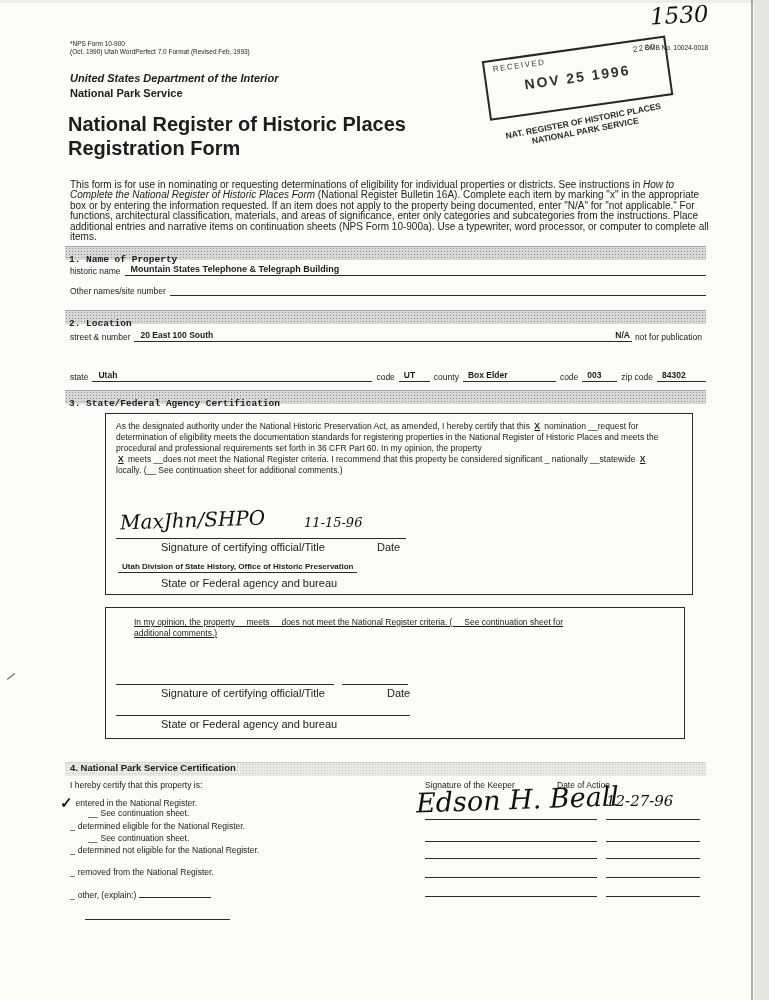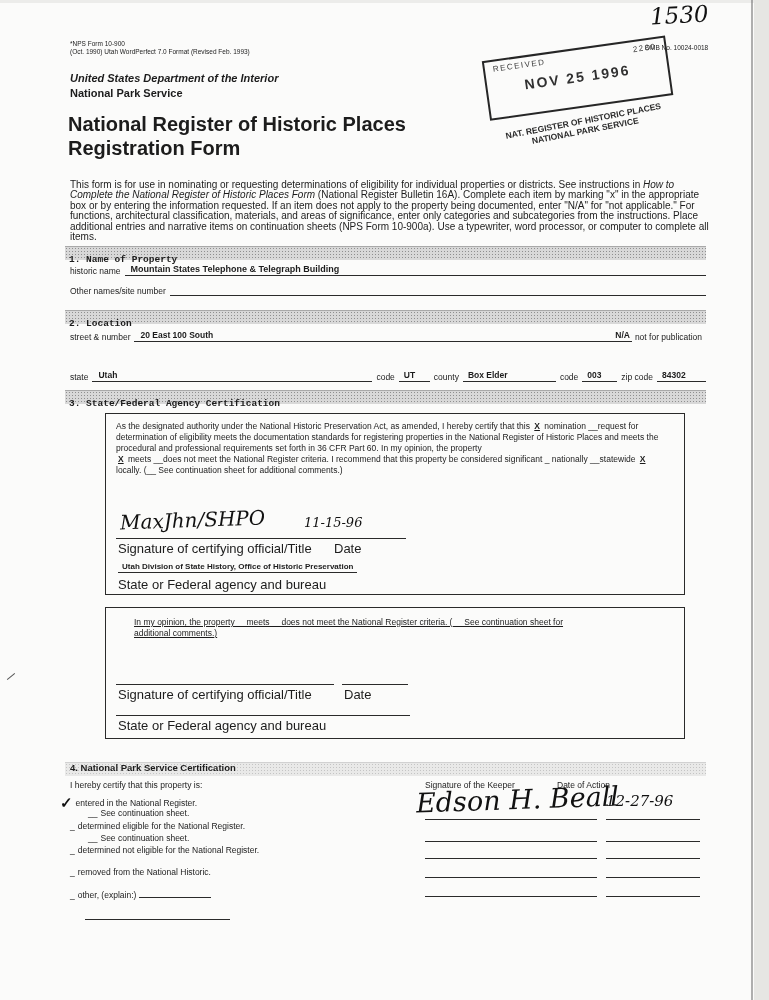--- a/index.html
+++ b/index.html
@@ -12,21 +12,21 @@
   .lbl{white-space:nowrap;padding-right:4px;}
   .fill{flex:1 1 auto;border-bottom:1px solid #2a2a2a;padding:0 3px 1px 6px;white-space:nowrap;}
   .seg{border-bottom:1px solid #2a2a2a;padding:0 2px 1px 5px;white-space:nowrap;}
   .bar{position:absolute;left:65px;width:641px;height:13px;background-color:#d8d8d8;
        background-image:radial-gradient(circle,#8f8f8f 0.7px,rgba(0,0,0,0) 0.9px);
        background-size:3px 3px;border-top:1px solid #a9a9a9;}
   .bar span{position:relative;top:1px;left:4px;font-weight:bold;font-size:9.5px;font-family:Liberation Mono, monospace;}
   .box{position:absolute;border:1.5px solid #2a2a2a;}
   .line{position:absolute;border-bottom:1.5px solid #2a2a2a;height:0;}
   .thin{border-bottom-width:1px;}
-  .small{font-size:13px;}
+  .small{font-size:11px;margin-left:43px;}
   .para{font-size:10px;line-height:10.4px;}
   .bpara{font-size:8.5px;line-height:11px;}
   .ux{text-decoration:underline;font-weight:bold;padding:0 2px;}
   .s4item{position:absolute;font-size:8.5px;display:flex;align-items:baseline;gap:3px;white-space:nowrap;}
   .check{font-size:15px;font-weight:bold;font-style:normal;position:relative;top:2px;}
   .stamp{position:absolute;left:487px;top:48px;width:185px;transform:rotate(-8deg);color:#2b2b2b;}
   .stampbox{border:2px solid #262626;height:56px;}
   .strow{display:flex;justify-content:space-between;padding:3px 8px 0;font-size:8px;letter-spacing:1.5px;color:#3a3a3a;}
   .stdate{text-align:center;font-size:14px;font-weight:bold;letter-spacing:2px;margin-top:7px;color:#303030;}
   .storg{margin-top:8px;text-align:center;font-weight:bold;font-size:8.5px;line-height:10px;transform:rotate(-3deg);}
@@ -113,21 +113,21 @@
     <span class="lbl" style="padding-left:4px;">code</span>
     <span class="seg b" style="width:28px;">003</span>
     <span class="lbl" style="padding-left:4px;">zip code</span>
     <span class="seg b" style="width:42px;">84302</span>
   </div>
 
   <div class="bar" style="top:390px;">
     <span>3. State/Federal Agency Certification</span>
   </div>
 
-  <div class="box" style="left:105px;top:413px;width:578px;height:180px;">
+  <div class="box" style="left:105px;top:413px;width:578px;height:180px;padding-left:8px;">
     <div class="bpara" style="position:absolute;left:10px;top:7px;width:556px;">
       <span>As the designated authority under the National Historic Preservation Act, as amended, I hereby certify that this </span><span class="ux">X</span><span> nomination __request for determination of eligibility meets the documentation standards for registering properties in the National Register of Historic Places and meets the procedural and professional requirements set forth in 36 CFR Part 60. In my opinion, the property</span><br>
       <span class="ux">X</span><span> meets __does not meet the National Register criteria.  I recommend that this property be considered significant _ nationally __statewide </span><span class="ux">X</span><span> locally.  (__ See continuation sheet for additional comments.)</span>
     </div>
     <div class="abs hand" style="left:14px;top:94px;font-size:20px;transform:rotate(-2deg);">MaxJhn/SHPO</div>
     <div class="abs hand" style="left:198px;top:101px;font-size:13px;">11-15-96</div>
     <div class="line thin" style="left:10px;top:124px;width:290px;"></div>
     <div class="abs small" style="left:12px;top:127px;">Signature of certifying official/Title</div>
     <div class="abs small" style="left:228px;top:127px;">Date</div>
     <div class="abs b" style="left:12px;top:148px;font-size:8px;border-bottom:1px solid #2a2a2a;padding:0 4px 1px;">Utah Division of State History, Office of Historic Preservation</div>
@@ -163,21 +163,21 @@
   <div class="s4item" style="left:88px;top:833px;">
     <span>__</span>
     <span>See continuation sheet.</span>
   </div>
   <div class="s4item" style="left:70px;top:845px;">
     <span>_</span>
     <span>determined not eligible for the National Register.</span>
   </div>
   <div class="s4item" style="left:70px;top:867px;">
     <span>_</span>
-    <span>removed from the National Historic.</span>
+    <span>removed from the National Register.</span>
   </div>
   <div class="s4item" style="left:70px;top:890px;">
     <span>_</span>
     <span>other, (explain:)</span>
     <span style="display:inline-block;width:72px;border-bottom:1px solid #2a2a2a;"></span>
   </div>
   <div class="line thin" style="left:85px;top:919px;width:145px;"></div>
 
   <div class="abs" style="left:425px;top:780px;font-size:8.5px;">Signature of the Keeper</div>
   <div class="abs" style="left:557px;top:780px;font-size:8.5px;">Date of Action</div>

